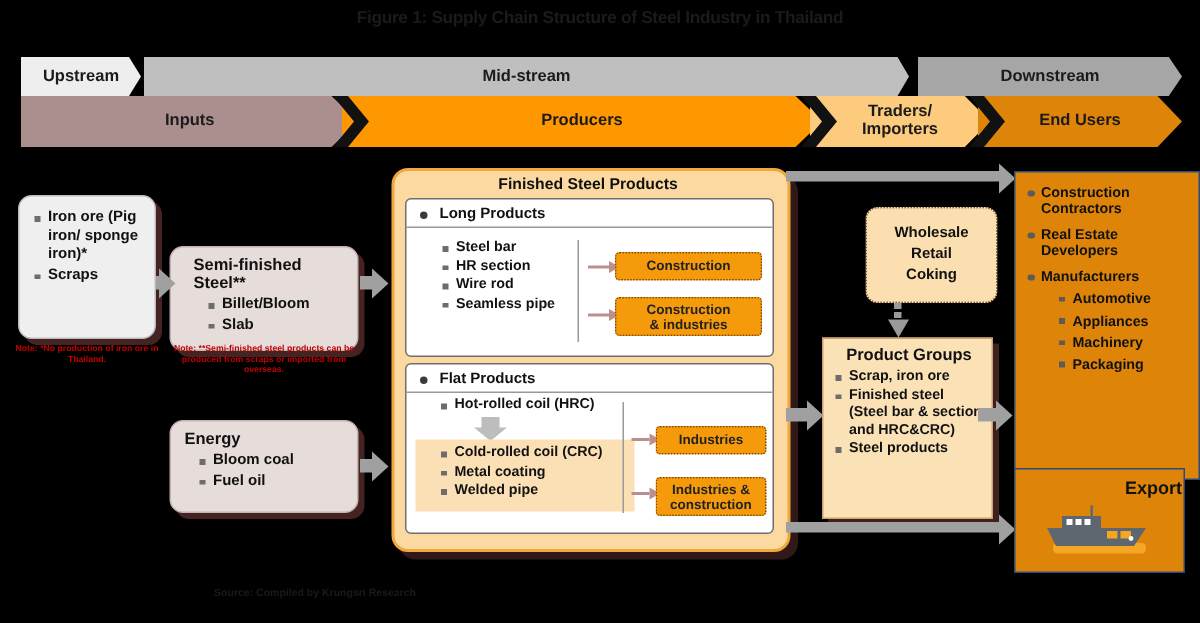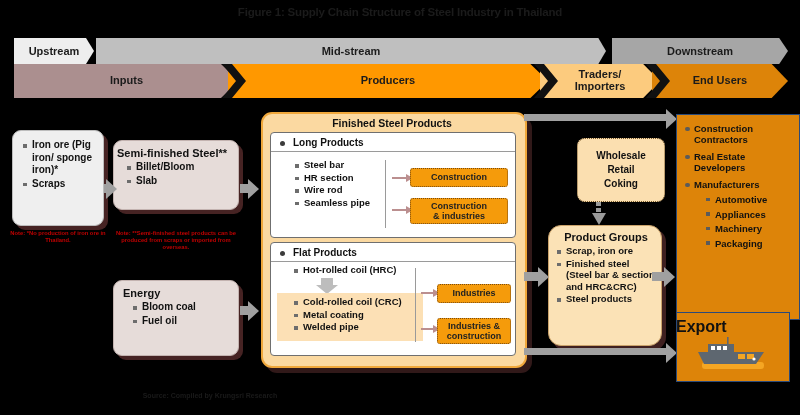--- a/index.html
+++ b/index.html
@@ -32,23 +32,23 @@
         clip-path:polygon(0 0,86% 0,100% 50%,86% 100%,0 100%);}
   #ch-end{left:652px;top:64px;width:136px;background:#DD8409;
         clip-path:polygon(0 0,88% 0,100% 50%,88% 100%,0 100%);}
 
   
   .rbox{border-radius:9px;box-sizing:border-box;position:absolute;}
   .shadowy{box-shadow:4px 4px 0 rgba(90,45,45,.78);}
 
   #box-ore{left:12px;top:130px;width:92px;height:96px;background:#efefef;
            border:1px solid #bcbcbc;padding:8px 6px 6px 8px;}
-  #box-semi{left:113px;top:140px;width:126px;height:70px;background:#e6dcd9;
-           border:1px solid #c3b3b0;padding:6px 6px 6px 3px;}
-  #box-energy{left:113px;top:280px;width:126px;height:76px;background:#e6dcd9;
+  #box-semi{left:113px;top:164px;width:126px;height:70px;background:#e6dcd9;
+           border:1px solid #c3b3b0;padding:6px 6px 6px 15px;}
+  #box-energy{left:113px;top:280px;width:126px;height:62px;background:#e6dcd9;
            border:1px solid #c3b3b0;padding:6px 6px 6px 9px;}
 
   .bhead{font-size:11px;font-weight:bold;margin:0 0 2px 0;}
   ul.bl{list-style:none;margin:0;padding:0;}
   ul.bl li{position:relative;padding-left:11px;font-size:10px;
            font-weight:bold;line-height:12.5px;margin-bottom:1px;}
   ul.bl li:before{content:"";position:absolute;left:2px;top:5px;
            width:3.5px;height:3.5px;background:#6d6d6d;}
   ul.bl.sq9 li{font-size:9.5px;line-height:11.5px;}
 
@@ -77,28 +77,28 @@
        justify-content:center;position:absolute;}
 
   .hl{background:#FCE0B5;position:absolute;}
 
   
   #box-whole{left:556px;top:138px;width:86px;height:62px;background:#FBDFB0;
        border:1.6px dotted #7a5a2a;border-radius:8px;
        display:flex;align-items:center;justify-content:center;
        text-align:center;font-size:10px;font-weight:bold;line-height:14px;margin-left:21px;}
   #box-groups{left:548px;top:225px;width:102px;height:110px;background:#FBE2B6;
-       border:1px solid #caa26a;border-radius:13px;padding:5px 4px 4px 6px;
+       border:1px solid #caa26a;border-radius:0;padding:5px 4px 4px 6px;
        box-shadow:4px 4px 0 rgba(90,45,45,.7);}
   #box-endusers{left:676px;top:114px;width:112px;height:192px;
        background:#DD8409;border:1px solid #2a4a7a;padding:8px 4px 4px 6px;}
   #box-export{left:676px;top:312px;width:112px;height:68px;background:#DD8409;
        border:1px solid #2a4a7a;}
-  #export-label{top:318px;left:676px;width:112px;text-align:left;
-       font-size:16px;font-weight:bold;}
+  #export-label{top:318px;left:676px;width:112px;text-align:right;
+       font-size:12px;font-weight:bold;}
   ul.orange li{font-size:9.5px;font-weight:bold;line-height:11px;
        padding-left:11px;margin-bottom:6px;}
   ul.orange li:before{width:4.5px;height:4.5px;border-radius:50%;
        background:#5b5b5b;top:3.5px;}
   ul.orange ul li{margin-bottom:3px;font-size:9.5px;}
   ul.orange ul li:before{border-radius:0;width:3.5px;height:3.5px;}
 
   
   .garrow{position:absolute;background:#a0a0a0;height:9px;}
   .garrow:after{content:"";position:absolute;right:-11px;top:-5.5px;

